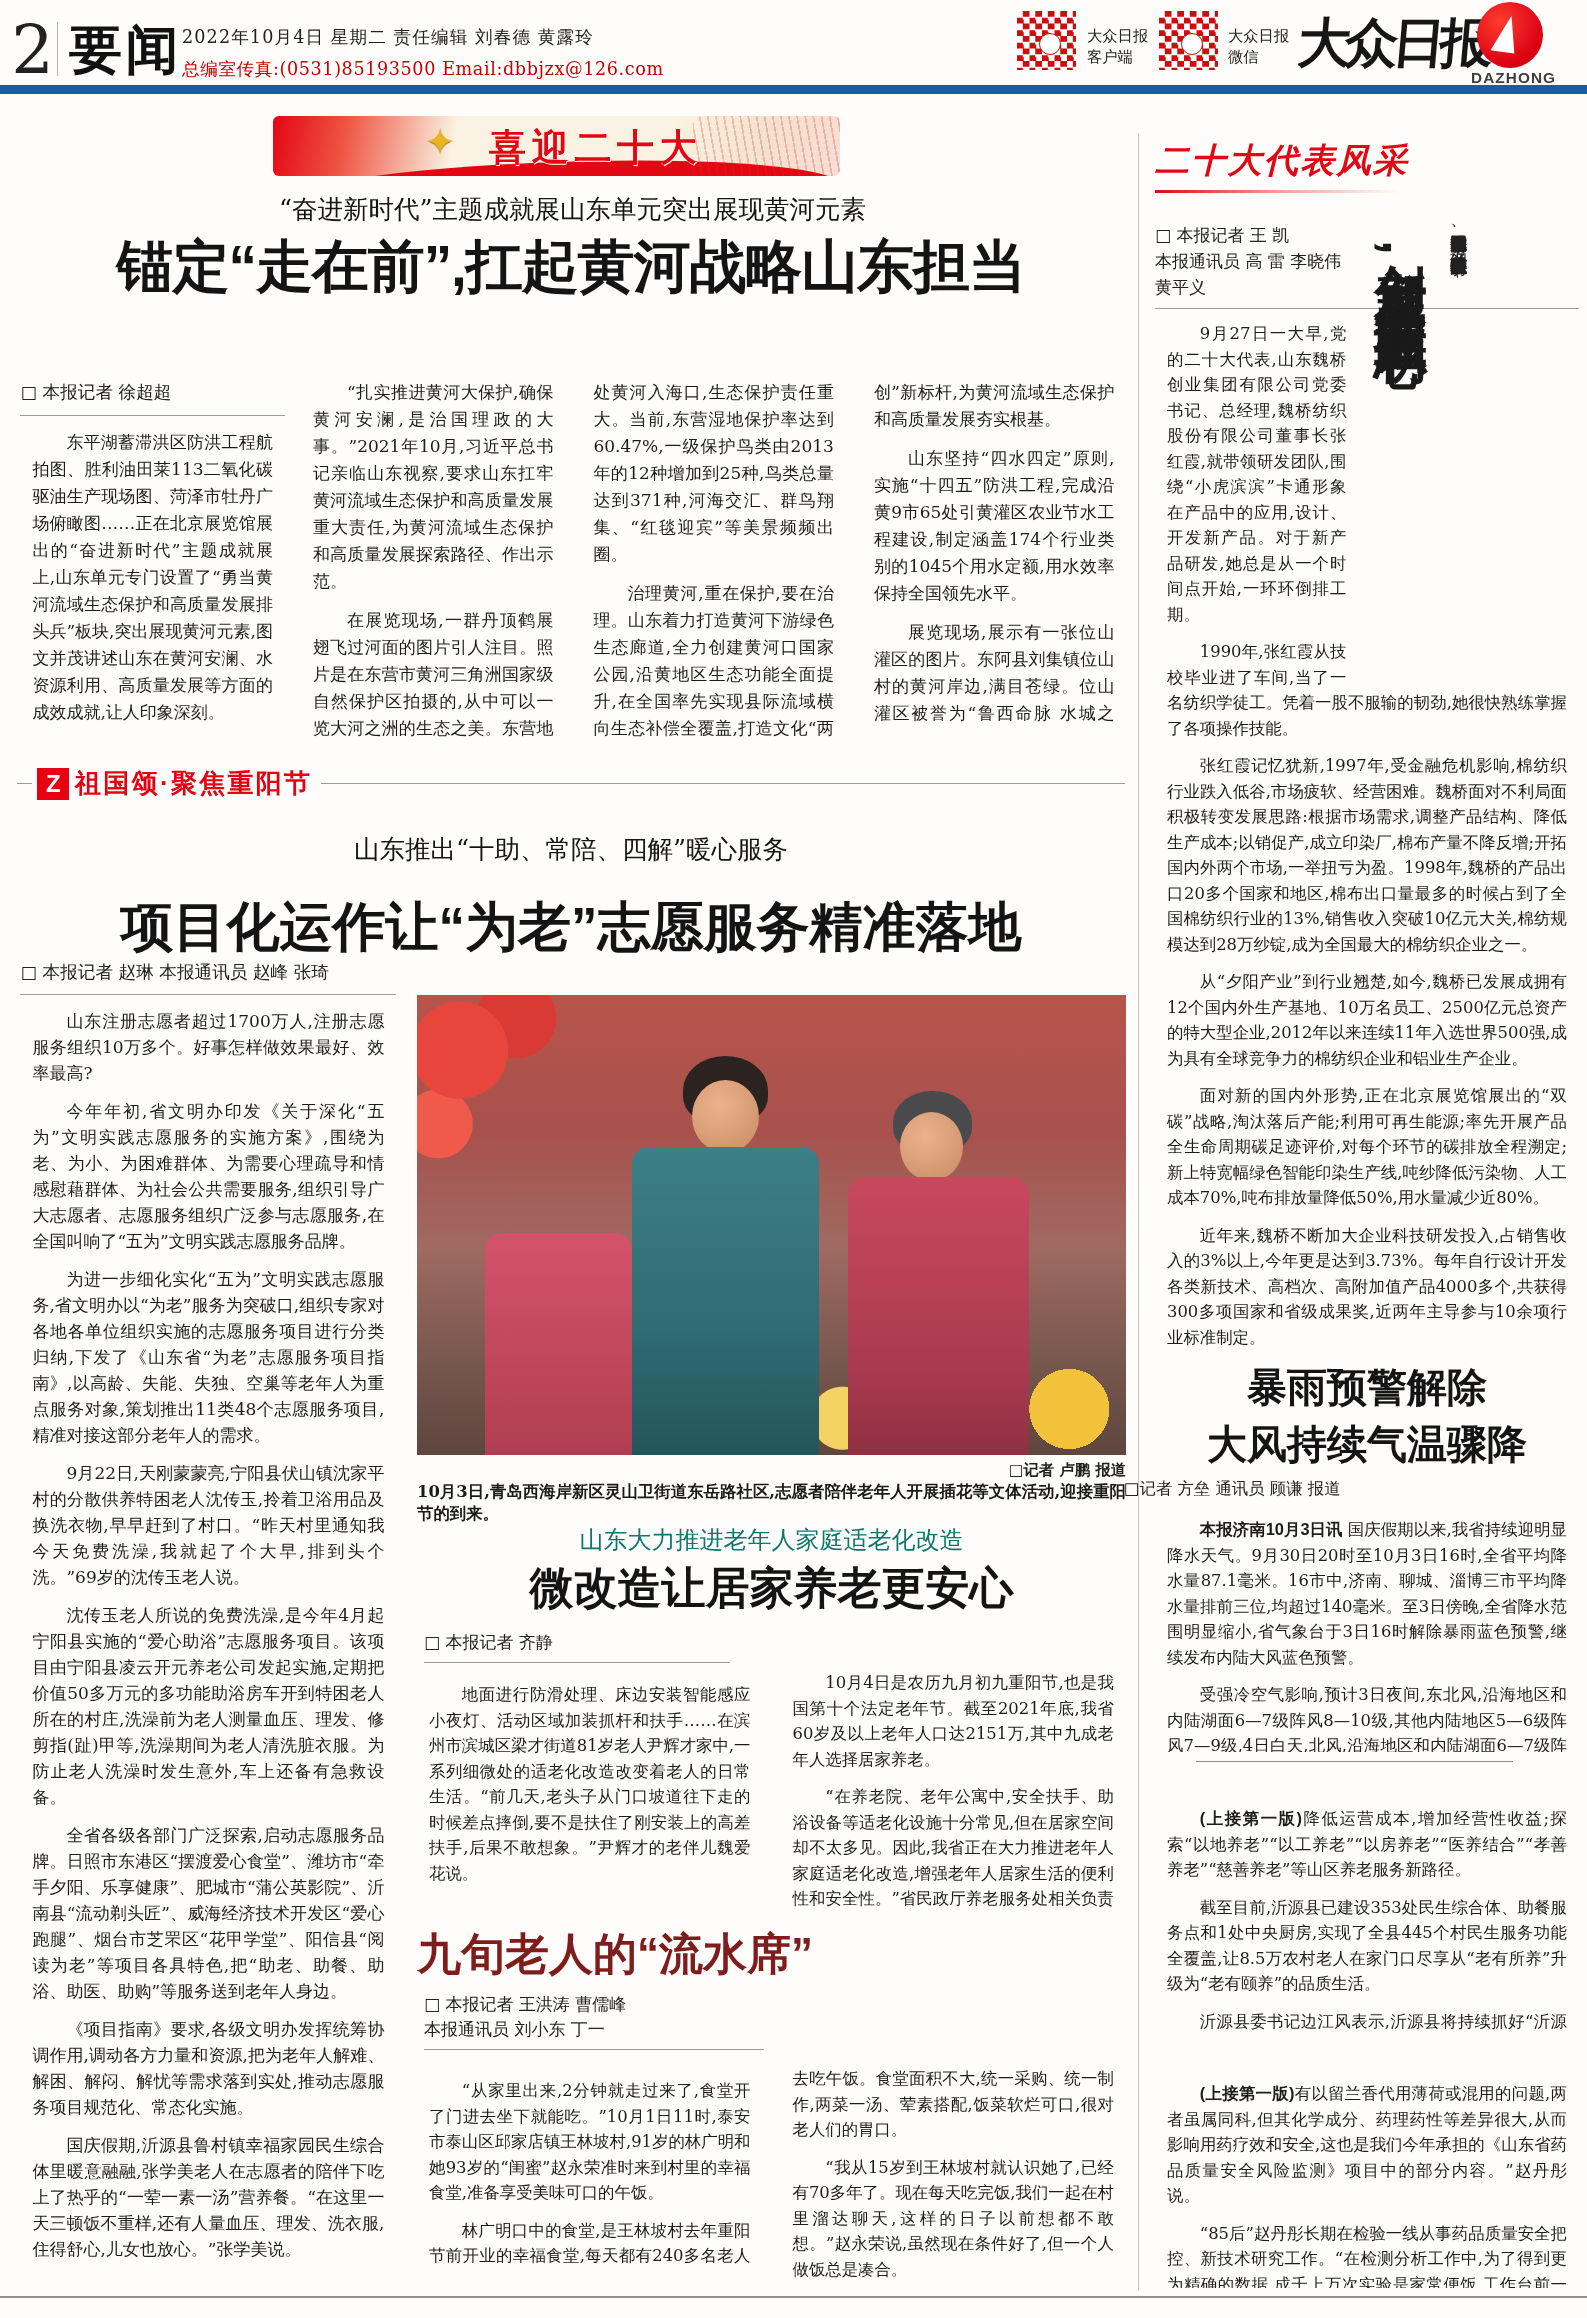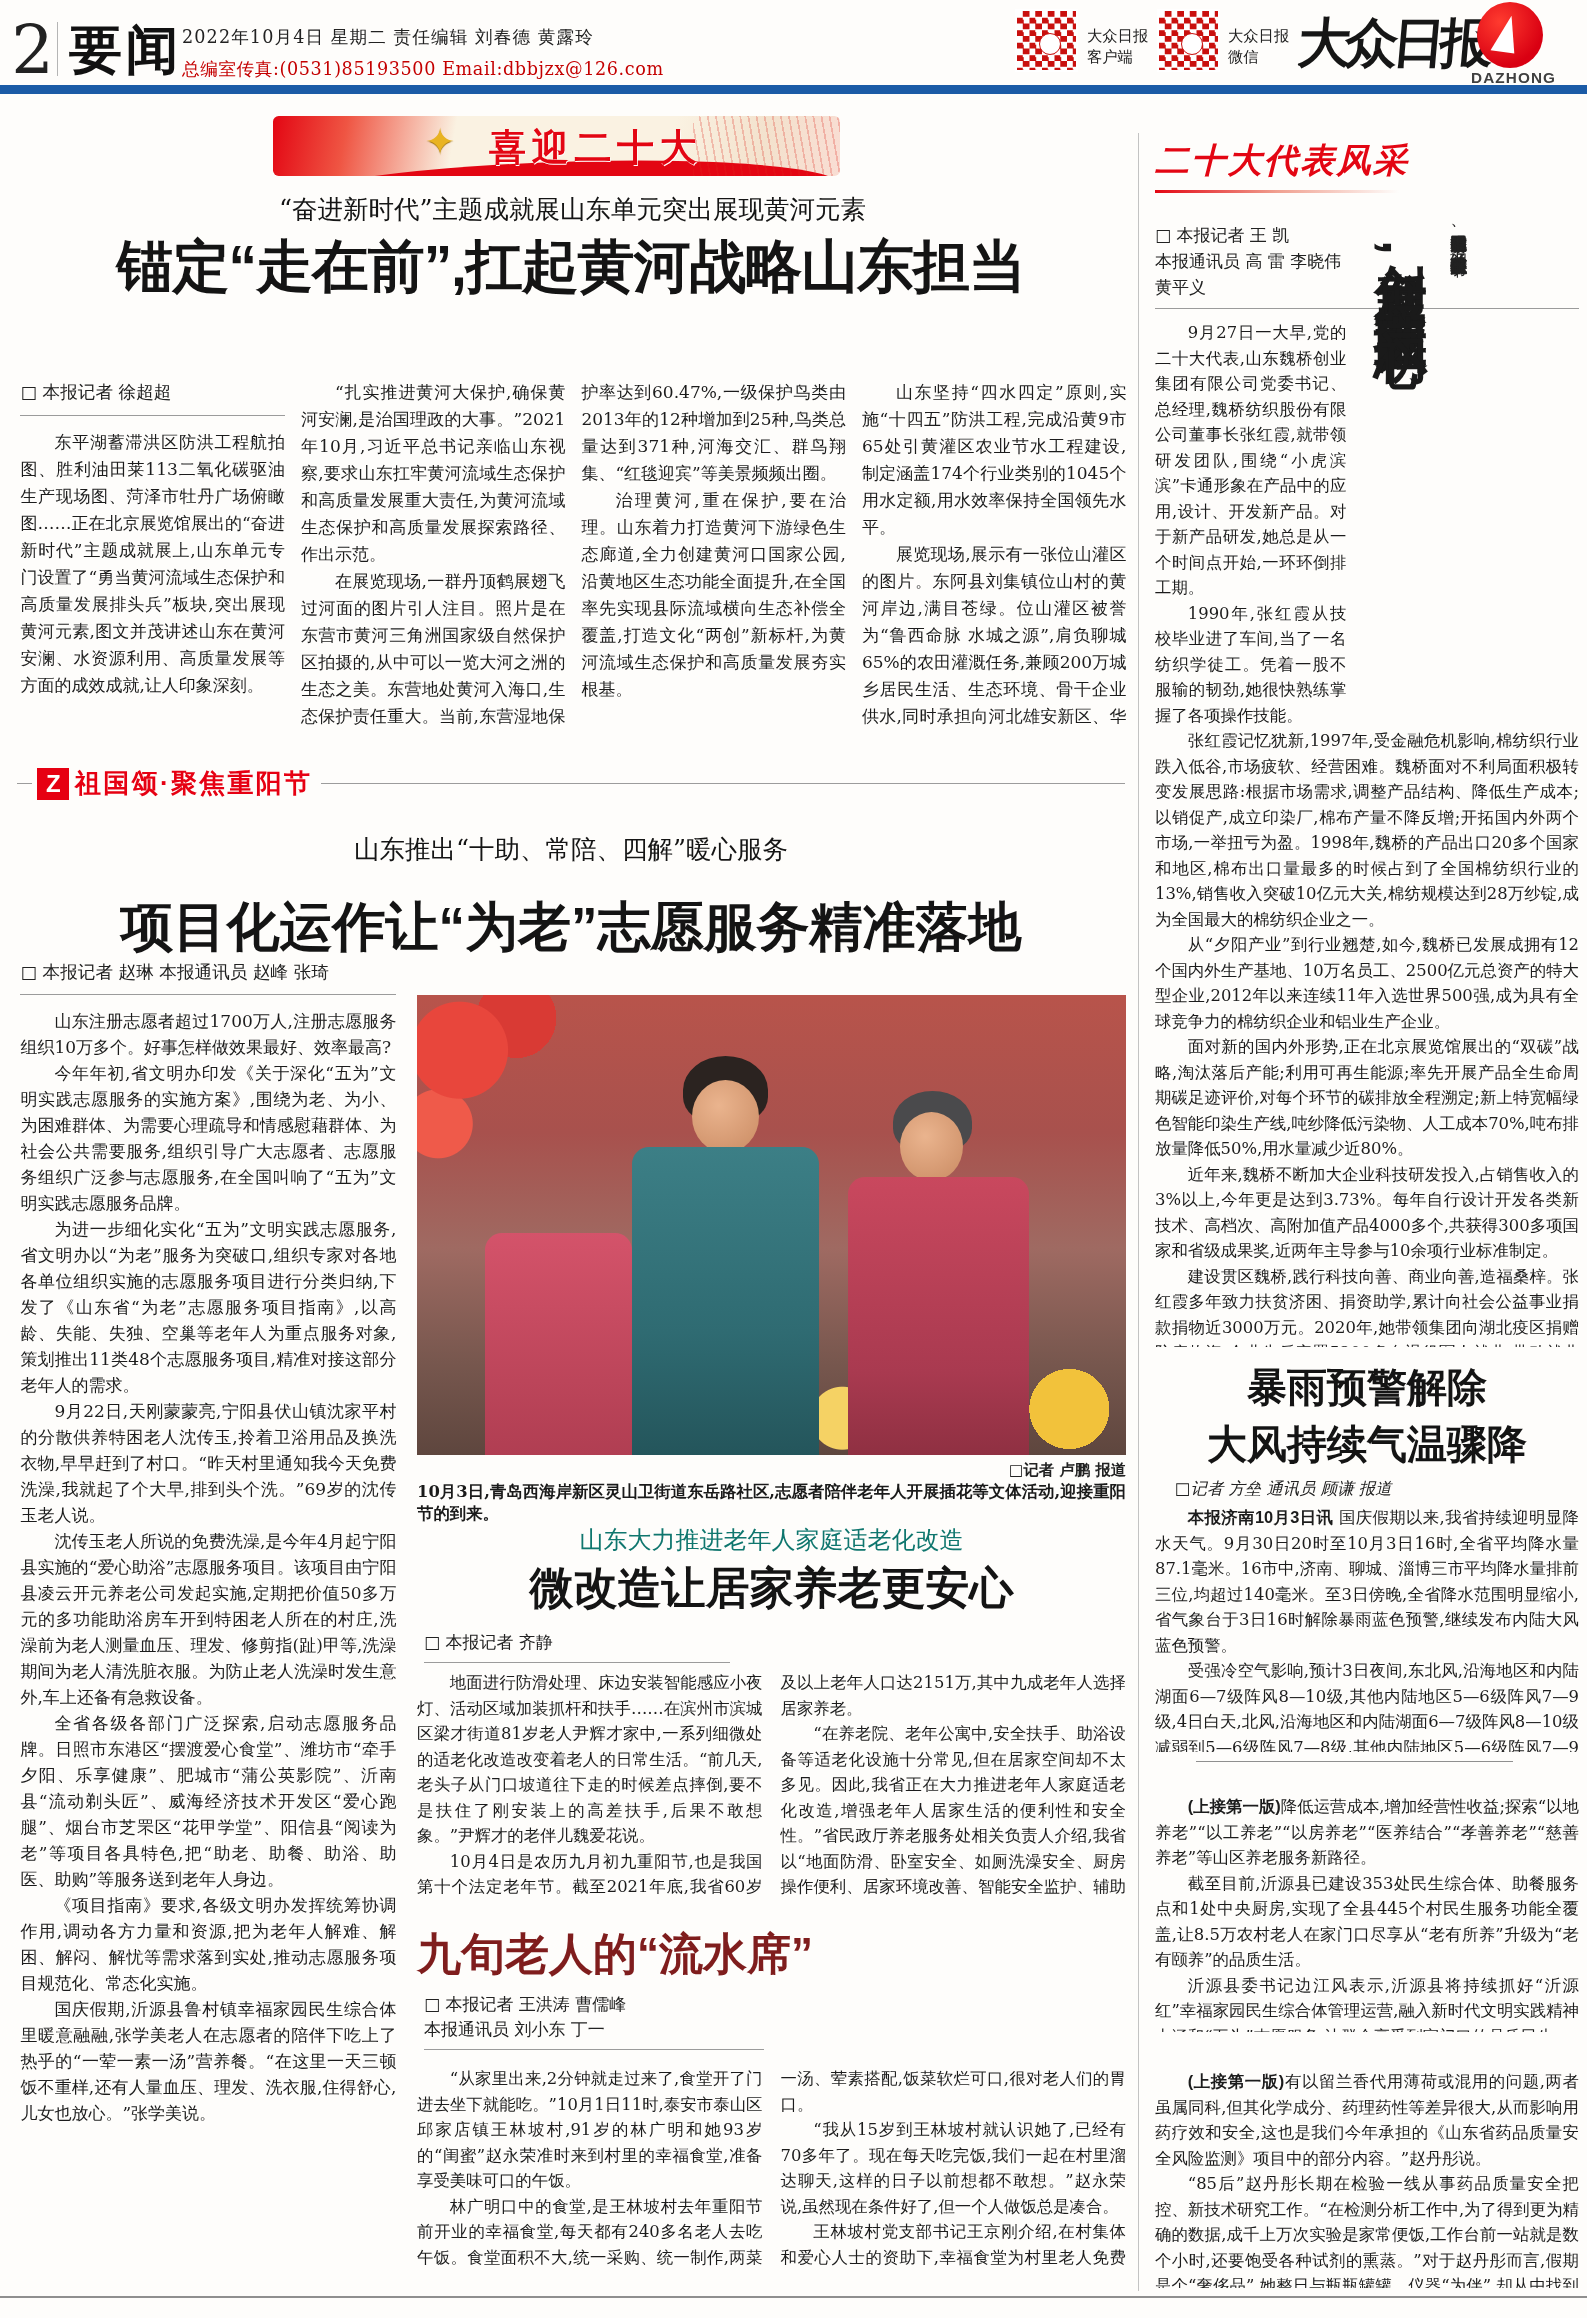--- a/index.html
+++ b/index.html
@@ -1,19 +1,19 @@
 <!DOCTYPE html>
 <html style="font-size:9px"><head>
 <meta charset="utf-8">
 <style>
   html,body{margin:0;padding:0;background:#e9e9e9;}
   #page{position:relative;width:1588px;height:2319px;background:#fefdfb;overflow:hidden;
         font-family:"DejaVu Serif",serif;color:#1c1c1c;}
   [data-name]{box-sizing:border-box;}
-  p{margin:0;text-indent:2em;}
+  p{margin:12px;text-indent:2em;}
   .just{text-align:justify;}
 
   
   .page-num{position:absolute;left:11.3px;top:11.3px;font-family:"DejaVu Serif",serif;font-size:67px;color:#222;}
   .hdr-vline{position:absolute;left:57px;top:21.5px;width:1.1px;height:54px;background:#b5b5b5;}
   .section-name{position:absolute;left:69px;top:14.7px;font-size:53px;font-weight:900;
                 font-family:"Liberation Sans",sans-serif;letter-spacing:3.4px;color:#111;}
   .date-line1{position:absolute;left:182px;top:25px;font-size:17.6px;color:#222;letter-spacing:1.1px;}
   .date-line2{position:absolute;left:182px;top:57px;font-size:17.6px;color:#c40000;letter-spacing:0.6px;}
   .qr{position:absolute;width:63px;height:63px;border:2.3px solid #fff;
@@ -115,21 +115,21 @@
   .db-vert-main{writing-mode:vertical-rl;font-size:53px;font-weight:900;color:#1a1a1a;line-height:1.55;
         font-family:"Liberation Sans",sans-serif;height:100%;letter-spacing:4.5px;}
   .db-vert-lead{writing-mode:vertical-rl;font-size:17px;color:#222;height:100%;line-height:21.5px;
         margin-left:5.7px;}
   .db-byline{font-size:17px;line-height:26px;color:#222;border-bottom:1.1px solid #9b9b9b;
         padding-bottom:8px;margin-bottom:11.3px;text-indent:0;}
 
   
   .wx-headline{position:absolute;left:1155px;top:1359px;width:424px;text-align:center;font-size:40px;
         font-weight:900;font-family:"Liberation Sans",sans-serif;color:#141414;line-height:57px;}
-  .wx-byline{position:absolute;left:1175px;top:1478px;width:397px;font-size:16.4px;color:#222;font-style:italic;}
+  .wx-byline{position:absolute;left:1124px;top:1478px;width:397px;font-size:16.4px;color:#222;}
   .wx-body{position:absolute;left:1155px;top:1505px;width:424px;height:247px;overflow:hidden;
         font-size:16.4px;line-height:25.5px;}
   .bold-lead{font-weight:900;font-family:"Liberation Sans",sans-serif;}
   .wx-rule{position:absolute;left:1196px;top:1761px;width:317px;height:1.1px;background:#8f8f8f;}
 
   
   .jump1{position:absolute;left:1155px;top:1794px;width:424px;height:238px;overflow:hidden;
         font-size:16.4px;line-height:25.5px;}
   .jump2{position:absolute;left:1155px;top:2069px;width:424px;height:219px;overflow:hidden;
         font-size:16.4px;line-height:25.5px;}

